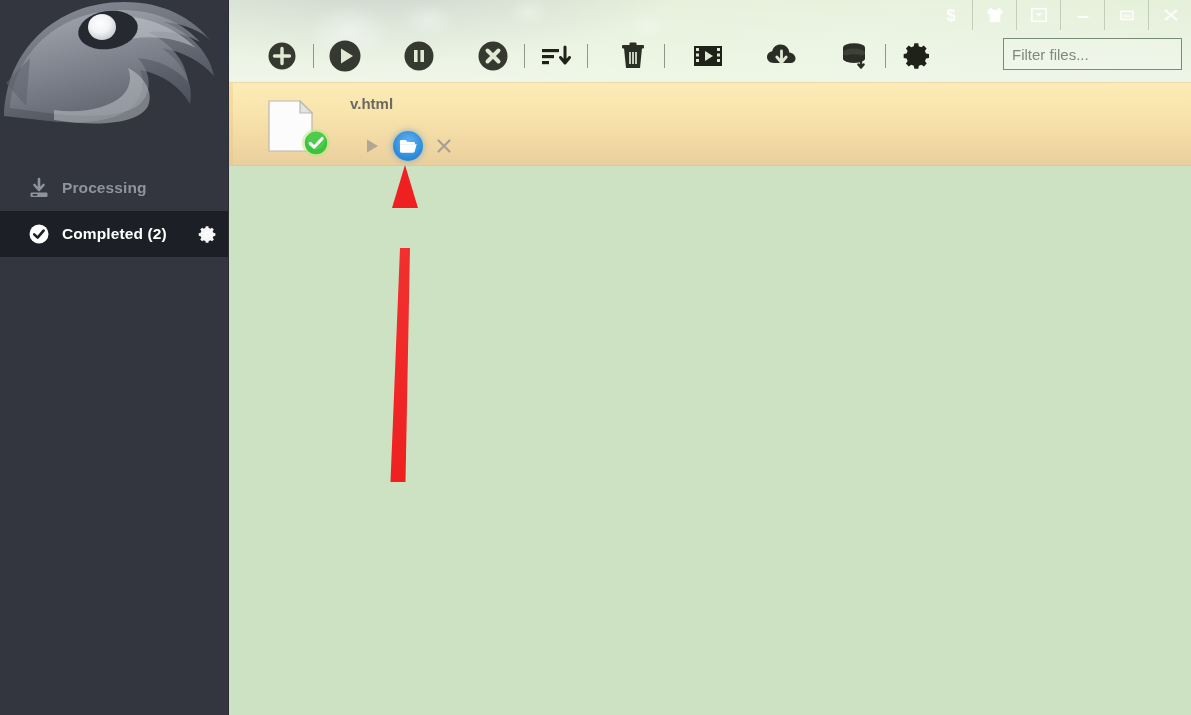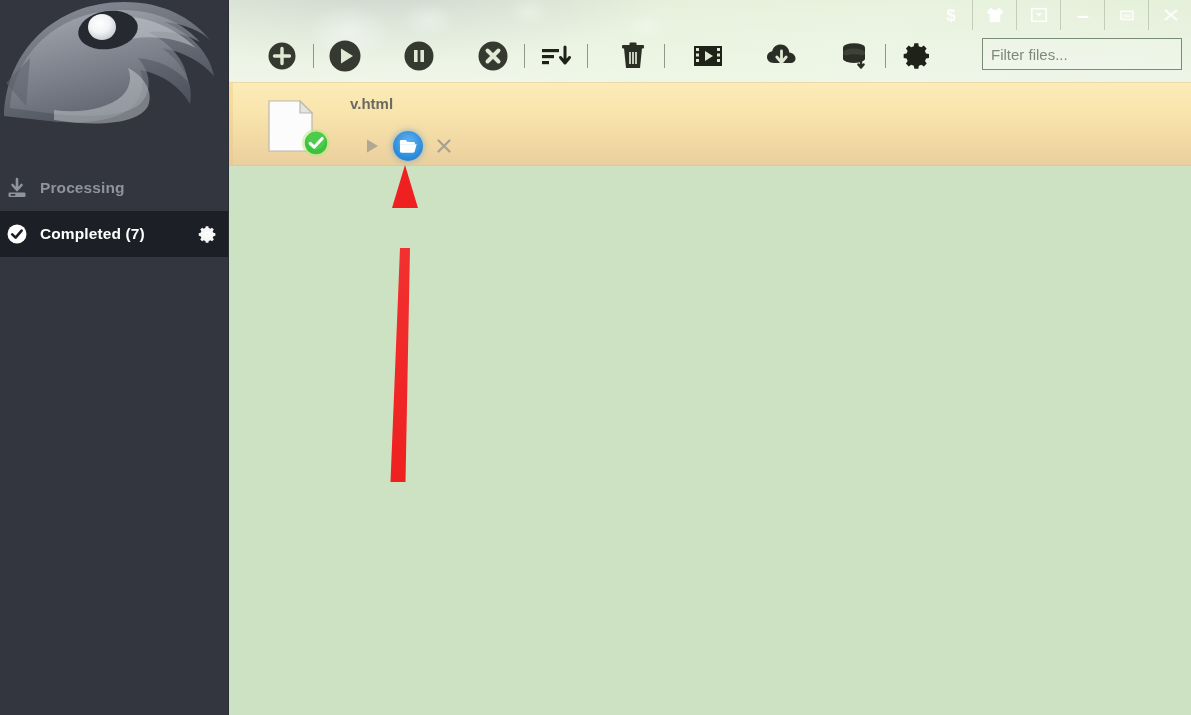--- a/index.html
+++ b/index.html
@@ -18,21 +18,21 @@
     border-right:1px solid #2b2e36;
   }
   .logo-area{
     height:165px;width:228px;position:relative;overflow:hidden;
     background:#33363f;
   }
   .logo-area svg{position:absolute;left:-4px;top:-12px;}
   .nav{position:absolute;top:165px;left:0;width:228px;}
   .nav-item{
     height:46px;display:flex;align-items:center;
-    padding-left:2px;box-sizing:border-box;position:relative;
+    padding-left:24px;box-sizing:border-box;position:relative;
     cursor:pointer;
   }
   .nav-item.active{background:#1c1f25;}
   .nav-item .nicon{width:30px;height:30px;flex:0 0 30px;display:flex;align-items:center;justify-content:center;}
   .nav-item .nlabel{
     margin-left:8px;font-size:15.5px;font-weight:bold;color:#8f939c;
     letter-spacing:.1px;white-space:nowrap;
   }
   .nav-item.active .nlabel{color:#ffffff;}
   .nav-item .gear{position:absolute;right:10px;top:50%;transform:translateY(-50%);
@@ -71,21 +71,21 @@
   .toolbar{
     position:absolute;left:0;top:30px;width:963px;height:52px;
     display:flex;align-items:center;z-index:4;
   }
   .tool{
     width:46px;height:46px;display:flex;align-items:center;justify-content:center;cursor:pointer;
   }
   .sep{width:1px;height:24px;background:#6c7a6a;opacity:.75;margin:0 8px;}
   .spacer{flex:1;}
   .filter-box{
-    position:absolute;right:10px;top:8px;width:200px;height:32px;
+    position:absolute;right:10px;top:8px;width:179px;height:32px;
     border:1px solid #7a8c78;background:rgba(255,255,255,.16);
     display:flex;align-items:center;box-sizing:border-box;
   }
   .filter-box input{
     flex:1;border:none;outline:none;background:transparent;height:30px;
     font-size:15px;color:#4c5a4a;padding:0 8px;font-family:"Liberation Sans", sans-serif;
   }
   .filter-box input::placeholder{color:#7d8a7b;}
 
   
@@ -171,21 +171,21 @@
         <span class="nlabel">Processing</span>
       </div>
 
       <div class="nav-item active">
         <span class="nicon">
           <svg width="22" height="22" viewBox="0 0 22 22">
             <circle cx="11" cy="11" r="9.5" fill="#ffffff"></circle>
             <path d="M6.2 11.4 L9.6 14.6 L15.6 7.6" stroke="#1c1f25" stroke-width="2.6" fill="none" stroke-linecap="round" stroke-linejoin="round"></path>
           </svg>
         </span>
-        <span class="nlabel">Completed (7)</span>
+        <span class="nlabel">Completed (2)</span>
         <span class="gear">
           <svg width="21" height="21" viewBox="0 0 24 24">
             <path fill="#ffffff" d="M12 8.3a3.7 3.7 0 100 7.4 3.7 3.7 0 000-7.4zm0 5.6a1.9 1.9 0 110-3.8 1.9 1.9 0 010 3.8z"></path>
             <path fill="#ffffff" d="M21 13.5v-3l-2.3-.4a7 7 0 00-.8-1.9l1.3-1.9-2.1-2.1-1.9 1.3a7 7 0 00-1.9-.8L13 2.5h-3l-.4 2.2a7 7 0 00-1.9.8L5.8 4.2 3.7 6.3 5 8.2a7 7 0 00-.8 1.9l-2.2.4v3l2.2.4c.2.7.5 1.3.8 1.9l-1.3 1.9 2.1 2.1 1.9-1.3c.6.3 1.2.6 1.9.8l.4 2.2h3l.4-2.2c.7-.2 1.3-.5 1.9-.8l1.9 1.3 2.1-2.1-1.3-1.9c.3-.6.6-1.2.8-1.9l2.2-.4z" opacity=".96"></path>
           </svg>
         </span>
       </div>
 
 
     </div>

